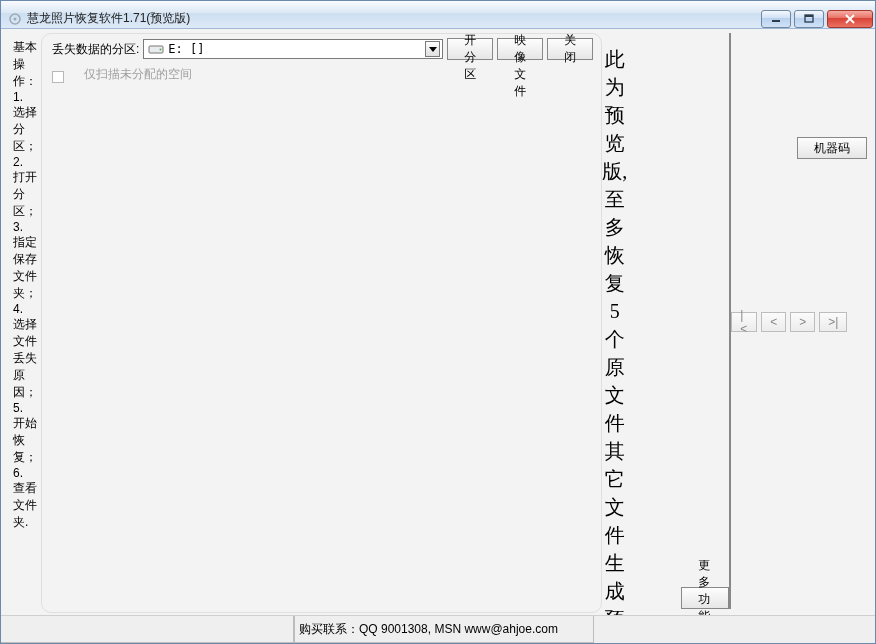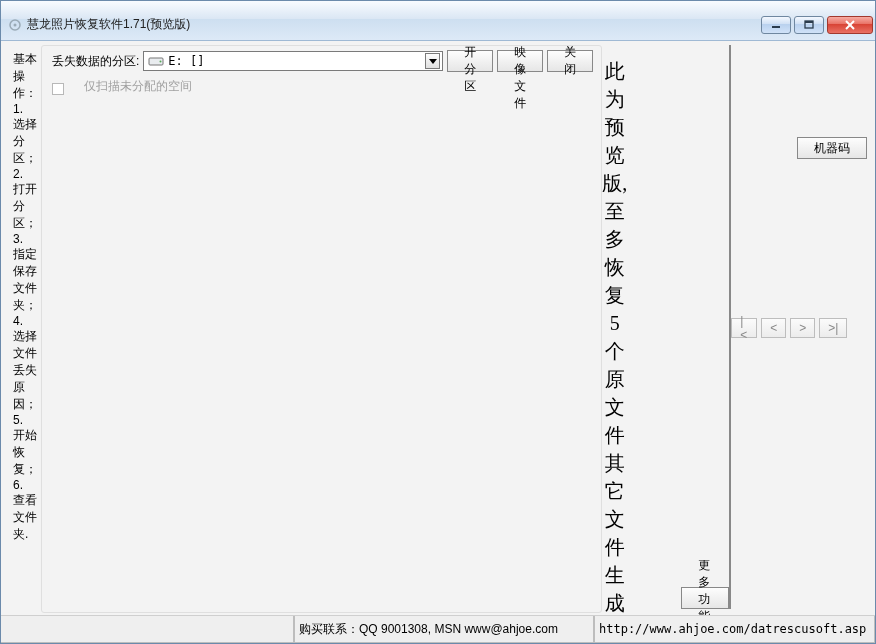--- a/index.html
+++ b/index.html
@@ -1,31 +1,31 @@
 <!DOCTYPE html>
 <html><head>
 <meta charset="utf-8">
 <style>
   * { box-sizing: border-box; }
   html, body { margin:0; padding:0; font-family: "SimSun","宋体","Microsoft YaHei",sans-serif; font-size:12px; }
   body { background:#fff; }
   .window { width:876px; height:644px; border:1px solid #6b8aab; background:#f0f0f0; position:relative; display:flex; flex-direction:column; }
   
-  .titlebar { height:40px; background:linear-gradient(#f8fbff,#dbe7f4 45%,#cddff0 46%,#dde9f7); display:flex; align-items:center; padding:8px 2px 0 6px; border-bottom:1px solid #9fb9d4; }
+  .titlebar { height:28px; background:linear-gradient(#f8fbff,#dbe7f4 45%,#cddff0 46%,#dde9f7); display:flex; align-items:center; padding:8px 2px 0 6px; border-bottom:1px solid #9fb9d4; }
   .titlebar .app-icon { width:16px; height:16px; margin-right:4px; display:inline-flex; align-items:center; justify-content:center; color:#7a919f; }
   .titlebar .title { color:#222; }
   .titlebar .spacer { flex:1; }
   .win-btns { display:flex; gap:3px; }
   .win-btn { width:30px; height:18px; border:1px solid #6f87a0; border-radius:3px; display:flex; align-items:center; justify-content:center; background:linear-gradient(#f4f8ff,#cfe0f4 45%,#b9d1ee 46%,#d0e2f8); }
   .win-btn.close { width:46px; background:linear-gradient(#f7aca3,#e87064 45%,#d84436 46%,#ea7164); border-color:#a2382d; color:#fff; }
   .win-btn.close svg { stroke:#fff; }
   
   .client { flex:1; background:#f3f3f3; border:0; padding:4px 8px 2px 8px; display:flex; flex-direction:row; overflow:hidden; }
   .instructions { padding:6px 4px 10px 4px; color:#000; }
-  .panel { border:1px solid #dfdfdf; border-radius:3px; background:#f3f3f3; padding:4px 8px 6px 10px; position:relative; }
+  .panel { border:1px solid #dfdfdf; border-radius:10px; background:#f3f3f3; padding:4px 8px 6px 10px; position:relative; }
   .panel .row { display:flex; align-items:center; gap:4px; margin-bottom:6px; }
   .lbl { white-space:nowrap; }
   .combo { flex:0 0 300px; height:20px; border:1px solid #7a7a7a; background:#fff; display:flex; align-items:center; padding:0 2px; }
   .combo .drive-icon { width:16px; height:12px; margin:0 4px 0 2px; display:inline-flex; }
   .combo .combo-text { flex:1; font-family:"SimSun",monospace; }
   .combo .drop { width:15px; height:16px; border:1px solid #7a7a7a; background:linear-gradient(#fdfdfd,#e0e0e0); display:flex; align-items:center; justify-content:center; }
   .btn { height:22px; padding:0 16px; border:1px solid #888; background:linear-gradient(#fdfdfd,#e6e6e6); display:inline-flex; align-items:center; justify-content:center; }
   .chk { display:flex; align-items:flex-end; gap:20px; color:#a0a0a0; margin-top:2px; }
   .chk .box { width:12px; height:12px; border:1px solid #b8b8b8; background:#fff; }
   .right-abs { position:absolute; right:8px; }
@@ -128,15 +128,14 @@
       <span class="gap"></span>
       <span class="lbl">扇区:</span>
       <input class="sector-input" value="" style="">
       <div class="btn small" style="color:#888;">转到</div>
     </div>
   </div>
 
   <div class="statusbar">
     <div class="cell c1"></div>
     <div class="cell c2">购买联系：QQ 9001308, MSN www@ahjoe.com</div>
-    <div class="cell c3">http://www.ahjoe.com/datrescusoft.asp</div>
   </div>
 </div>
 
 </body></html>

